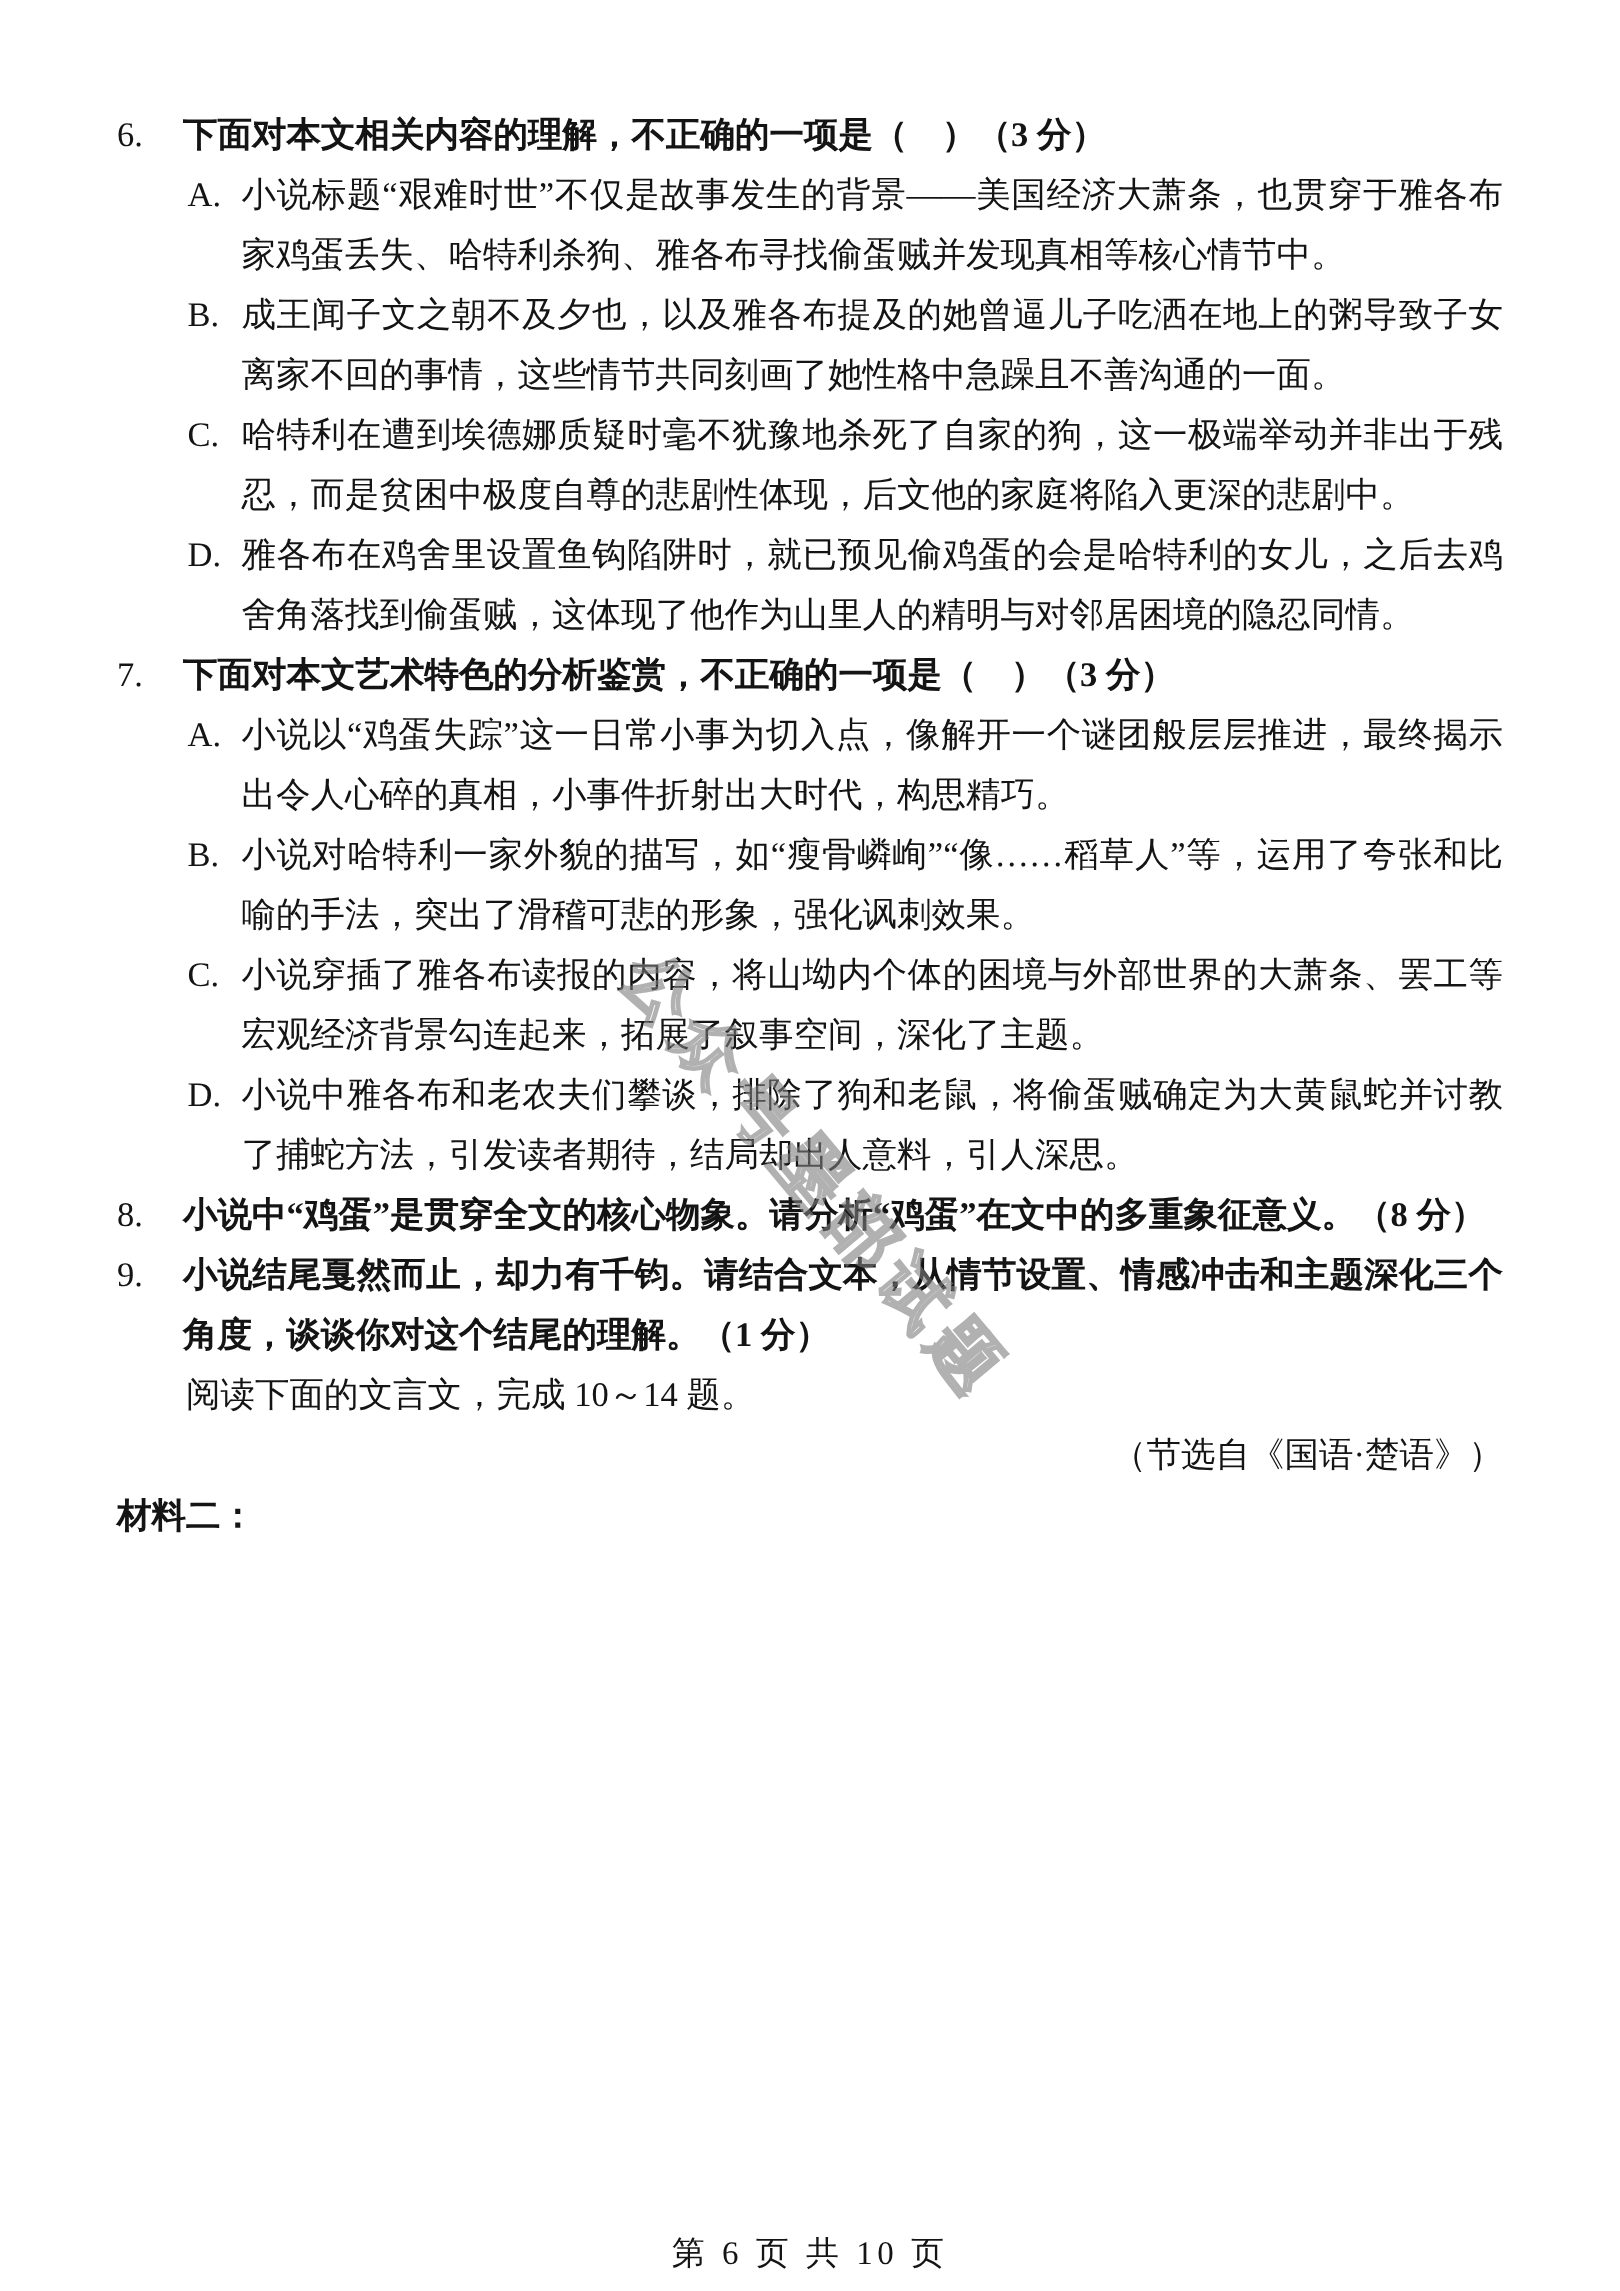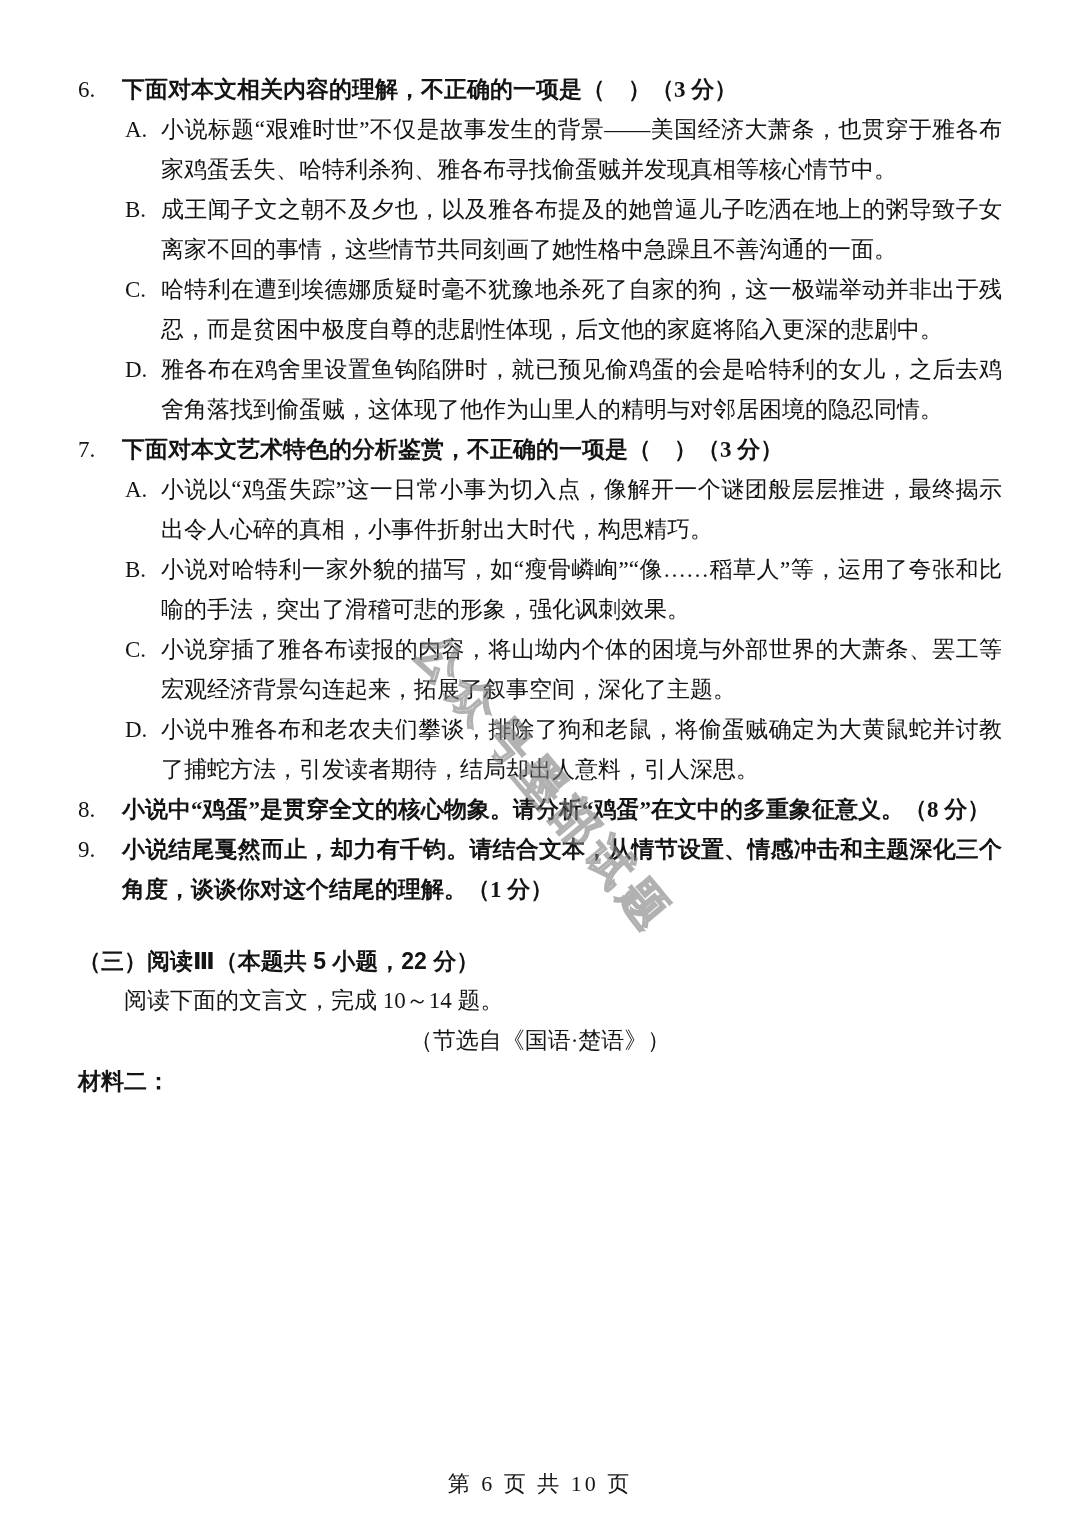--- a/index.html
+++ b/index.html
@@ -42,40 +42,40 @@
     font-weight: bold;
     font-family: "Liberation Sans", "DejaVu Sans", sans-serif;
   }
   .classical { text-align: justify; text-indent: 2em; }
   .wavy {
     text-decoration-line: underline;
     text-decoration-style: wavy;
     text-decoration-thickness: 2px;
     text-underline-offset: 7px;
   }
-  .source-line { text-align: center; }
+  .source-line { text-align: right; }
 
   .watermark {
     position: absolute;
     left: 448px;
     top: 622px;
     transform: rotate(50deg);
     transform-origin: 0 0;
     font-size: 46px;
     font-weight: bold;
     letter-spacing: 7px;
     white-space: nowrap;
     color: transparent;
     -webkit-text-stroke: 1.6px rgba(125, 125, 125, 0.6);
     z-index: 5;
     pointer-events: none;
   }
   .footer {
     position: absolute;
-    bottom: 28px;
+    bottom: 10px;
     left: 0;
     width: 100%;
     text-align: center;
     font-size: 22px;
     letter-spacing: 3px;
   }
 </style>
 </head>
 <body>
 
@@ -130,21 +130,20 @@
     <div class="q-row">
       <span class="q-num">8.</span>
       <span class="q-body">小说中“鸡蛋”是贯穿全文的核心物象。请分析“鸡蛋”在文中的多重象征意义。（8 分）</span>
     </div>
 
     <div class="q-row">
       <span class="q-num">9.</span>
       <span class="q-body">小说结尾戛然而止，却力有千钧。请结合文本，从情节设置、情感冲击和主题深化三个角度，谈谈你对这个结尾的理解。（1 分）</span>
     </div>
 
-    <div class="section-heading">（三）阅读Ⅲ（本题共 5 小题，22 分）</div>
     <div class="intro">阅读下面的文言文，完成 10～14 题。</div>
 
     <div class="source-line">（节选自《国语·楚语》）</div>
 
     <div class="material-label">材料二：</div>
 
   </div>
 
   <div class="footer">第 6 页 共 10 页</div>
 

